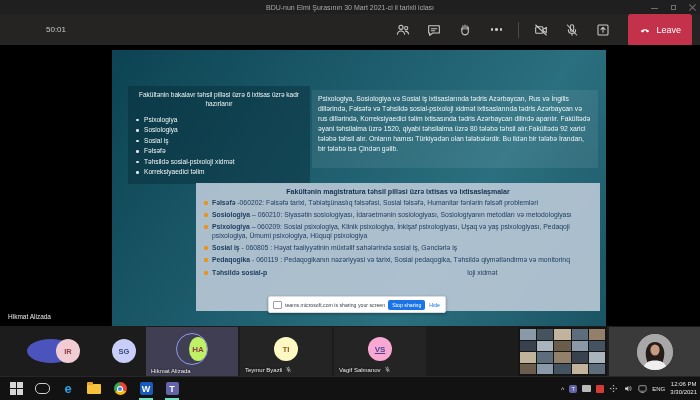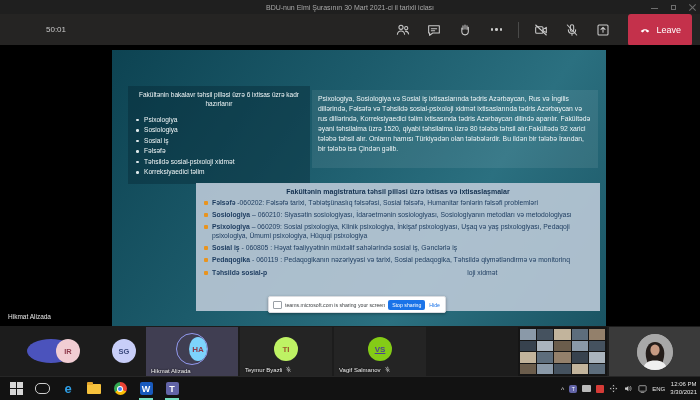--- a/index.html
+++ b/index.html
@@ -89,23 +89,23 @@
   .tile-eb{left:428px;width:88px;}
   .tile-grid{left:518px;width:89px;background:#151515;}
   .tile-cam{left:609px;width:91px;background:#3a3a3a;}
   .tile-av{position:absolute;left:50%;top:10px;transform:translateX(-50%);
            width:24px;height:24px;border-radius:50%;
            display:flex;align-items:center;justify-content:center;font-size:8px;font-weight:bold;}
   .ring{position:absolute;left:50%;top:6px;transform:translateX(-50%);
         width:30px;height:30px;border-radius:50%;border:1.5px solid #9299ee;
         display:flex;align-items:center;justify-content:center;}
   .ring .tile-av{position:static;transform:none;}
-  .av-ha{background:#7dd3fc;color:#8e3b4c;margin-left:12px;}
-  .av-ti{background:#bef264;color:#9c5a2a;}
-  .av-vs{background:#84cc16;color:#4c4490;text-decoration:underline;}
+  .av-ha{background:#bef264;color:#8e3b4c;margin-left:12px;}
+  .av-ti{background:#fef9c3;color:#9c5a2a;}
+  .av-vs{background:#f9a8d4;color:#4c4490;text-decoration:underline;}
   .av-eb{background:#ecdcc4;color:#7c5c34;}
   .tile-name{position:absolute;left:5px;bottom:2px;display:flex;align-items:center;gap:3px;
              font-size:6px;color:#f2f2f2;text-shadow:0 0 2px #000;white-space:nowrap;}
   .mic-muted svg{stroke:#e6e6e6;fill:none;stroke-width:1.4;stroke-linecap:round;}
   .vid-grid{position:absolute;inset:2px;display:grid;grid-template-columns:repeat(5,1fr);
             grid-template-rows:repeat(4,1fr);gap:1px;}
   .vid-grid i{display:block;}
   .vid-grid i:nth-child(8n+1){background:#8a99a8;} .vid-grid i:nth-child(8n+2){background:#45525f;}
   .vid-grid i:nth-child(8n+3){background:#c2b49c;} .vid-grid i:nth-child(8n+4){background:#5d6d7c;}
   .vid-grid i:nth-child(8n+5){background:#93806b;} .vid-grid i:nth-child(8n+6){background:#37424e;}

